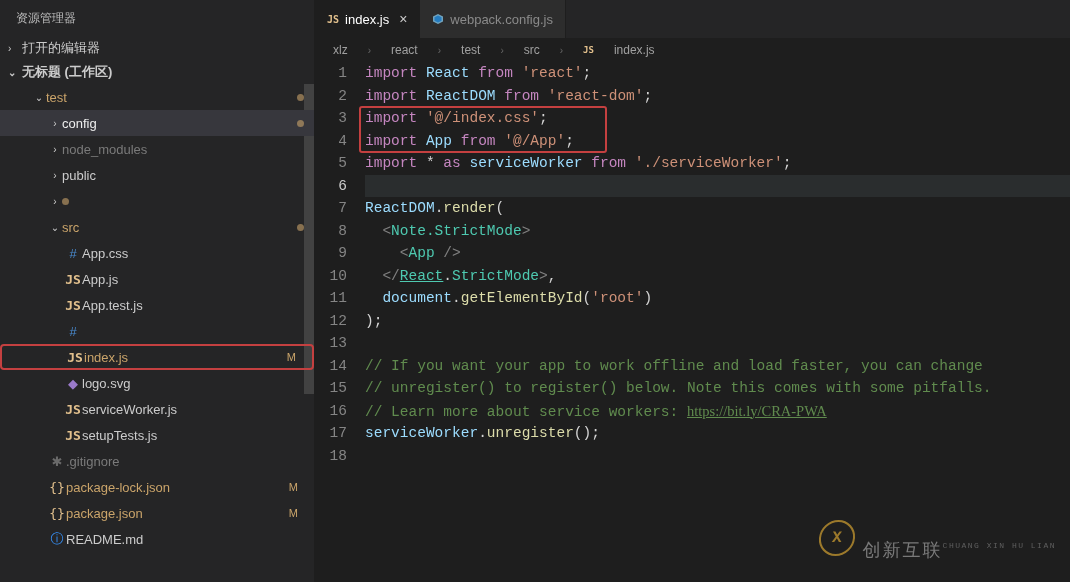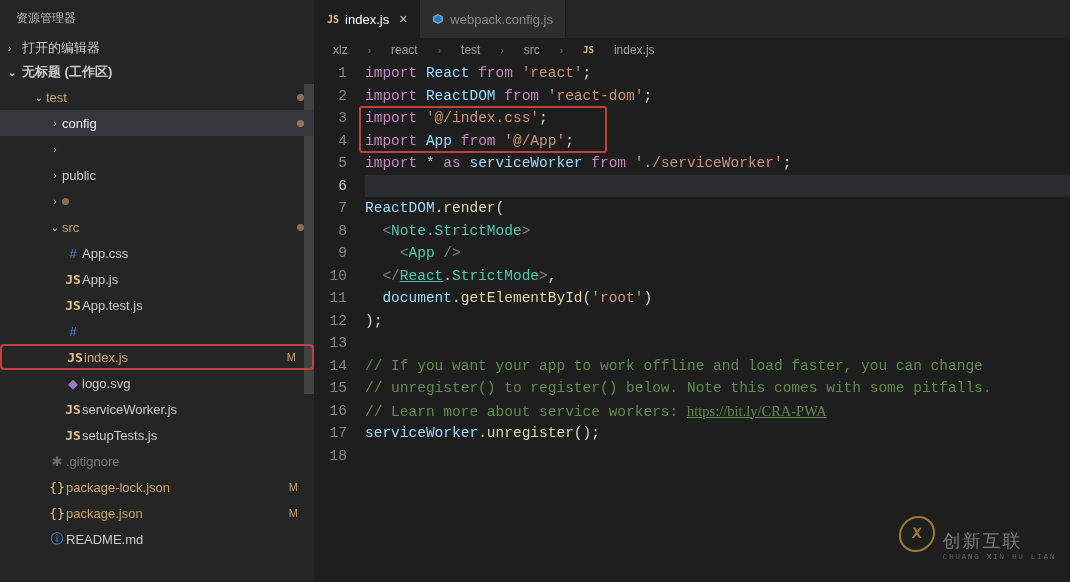--- a/index.html
+++ b/index.html
@@ -114,21 +114,21 @@
   }
   .watermark {
     position:absolute; right:14px; bottom:20px; color:#6b6b6b;
     font-size:11px; display:flex; align-items:center; gap:8px; opacity:.85;
   }
   .watermark .wlogo {
     width:36px; height:36px; border:2px solid #b28a2e; border-radius:50%;
     display:flex; align-items:center; justify-content:center; color:#b28a2e;
     font-weight:bold; font-size:16px; transform: skewX(-5deg);
   }
-  .watermark .wt { display:flex; flex-direction:column; line-height:1.1;margin-top:28px;}
+  .watermark .wt { display:flex; flex-direction:row; line-height:1.1;margin-top:28px;}
   .watermark .wt .l1 { font-size:18px; color:#8a8a8a; letter-spacing:2px;}
   .watermark .wt .l2 { font-size:8px; color:#6a6a6a; letter-spacing:1.5px;}
   .webpack-ico { display:inline-block; width:12px; height:12px;}
 </style>
 </head>
 <body>
 
 <div class="sidebar">
   <div class="sidebar-header">资源管理器</div>
   <div class="section-header">
@@ -150,20 +150,21 @@
     </div>
 
     <div class="tree-row active" style="padding-left:48px;">
       <span class="chev">›</span>
       <span class="label" style="color:#eeeeee">config</span>
       <span class="dot-status"></span>
     </div>
 
     <div class="tree-row" style="padding-left:48px;">
       <span class="chev">›</span>
+      <span class="label" style="color:#7a7a7a">node_modules</span>
     </div>
 
     <div class="tree-row" style="padding-left:48px;">
       <span class="chev">›</span>
       <span class="label">public</span>
     </div>
 
     <div class="tree-row" style="padding-left:48px;">
       <span class="chev">›</span>
       <span class="dot-status"></span>

